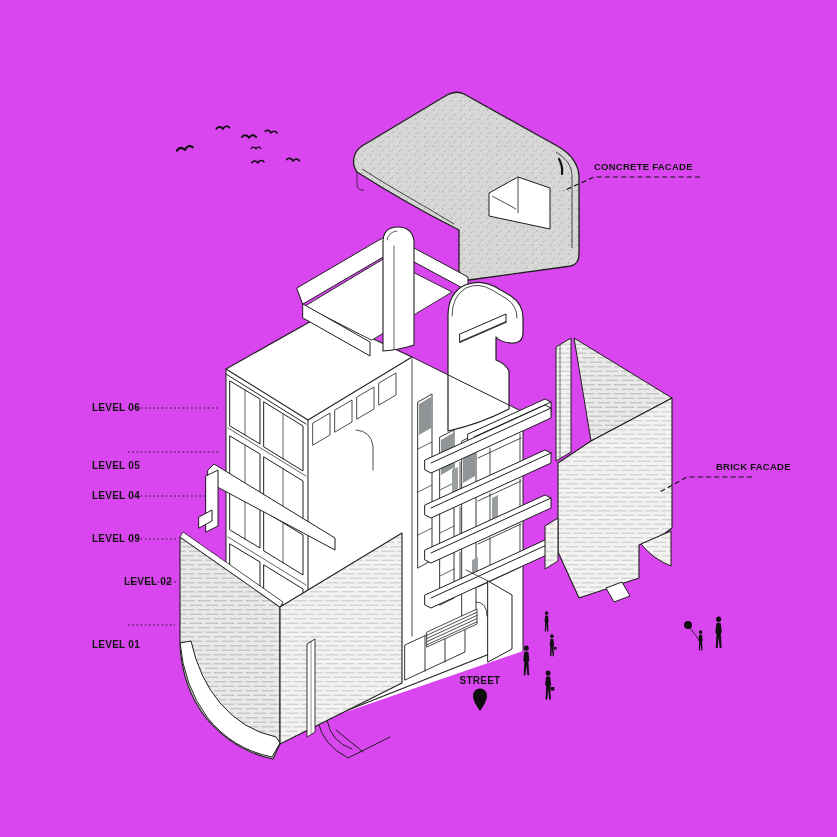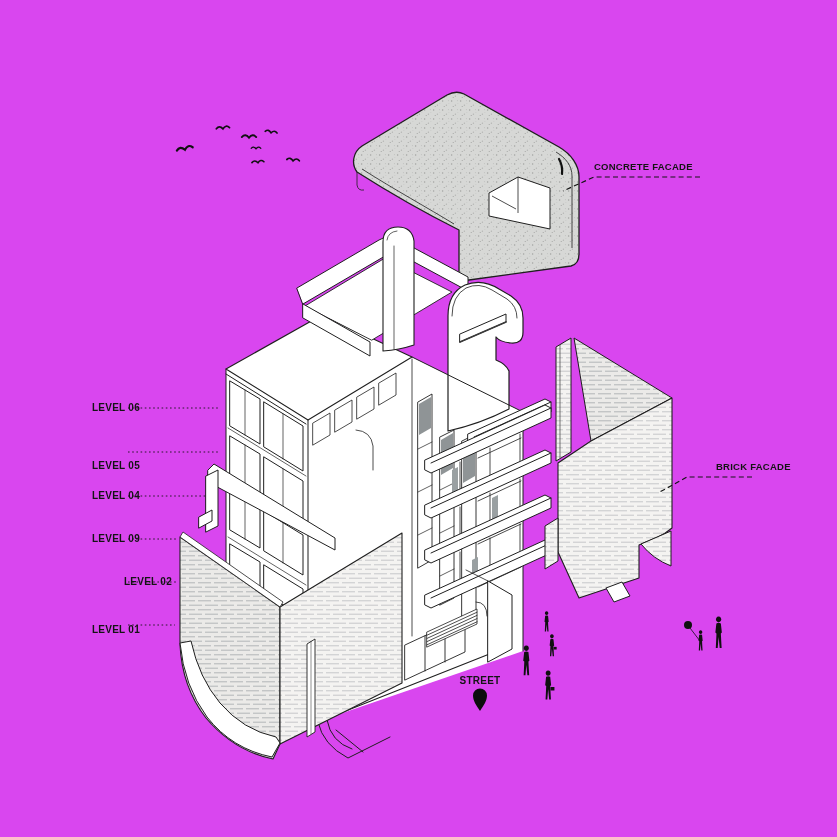--- a/index.html
+++ b/index.html
@@ -206,14 +206,14 @@
 
   <div class="lbl lbl-facade" style="left:594px;top:161px;">CONCRETE FACADE</div>
   <div class="lbl lbl-facade" style="left:716px;top:461px;">BRICK FACADE</div>
   <div class="lbl lbl-street" style="left:452px;top:675px;">STREET</div>
 
   <div class="lbl lbl-level" style="left:92px;top:402px;">LEVEL 06</div>
   <div class="lbl lbl-level" style="left:92px;top:460px;">LEVEL 05</div>
   <div class="lbl lbl-level" style="left:92px;top:490px;">LEVEL 04</div>
   <div class="lbl lbl-level" style="left:92px;top:533px;">LEVEL 09</div>
   <div class="lbl lbl-level" style="left:92px;top:576px;margin-left:32px;">LEVEL 02</div>
-  <div class="lbl lbl-level" style="left:92px;top:624px;">LEVEL 01</div>
+  <div class="lbl lbl-level" style="left:92px;top:639px;">LEVEL 01</div>
 </div>
 
 </body></html>

